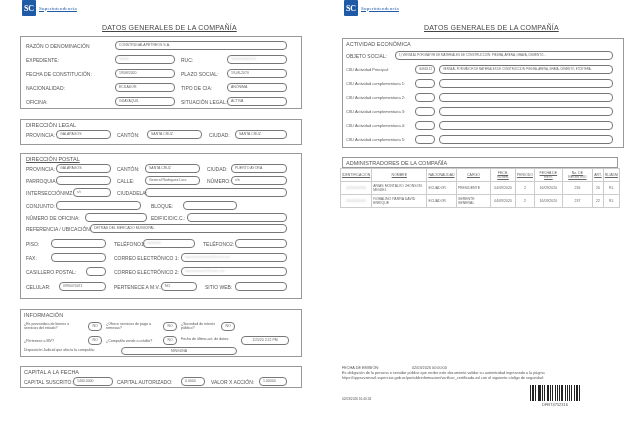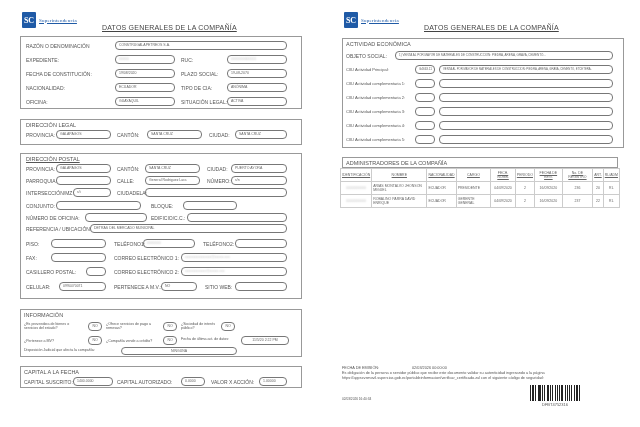--- a/index.html
+++ b/index.html
@@ -1,21 +1,21 @@
 <!DOCTYPE html>
 <html><head>
 <meta charset="utf-8">
 <style>
   * { box-sizing: border-box; margin: 0; padding: 0; }
   html, body { width: 640px; height: 427px; background: #ffffff; overflow: hidden; }
   body { font-family: "Liberation Sans", sans-serif; color: #555; position: relative; }
   .page { position: absolute; top: 0; width: 300px; height: 427px; }
   .page.left { left: 12px; }
   .page.right { left: 334px; }
-  .logo { position: absolute; top: 12px; left: 10px; display: flex; align-items: center; }
+  .logo { position: absolute; top: 0; left: 10px; display: flex; align-items: center; }
   .logo-mark { width: 14px; height: 16px; background: #1f5aa6; color: #fff; font-size: 8px; font-weight: bold; display: flex; align-items: center; justify-content: center; font-family: "Liberation Serif", serif; border-radius: 1px; }
   .logo-text { font-size: 5px; color: #1f5aa6; margin-left: 3px; text-decoration: underline; font-family: "Liberation Serif", serif; letter-spacing: 0.2px; }
   .title { position: absolute; top: 24px; left: 90px; font-size: 7px; color: #444; text-decoration: underline; letter-spacing: 0.2px; }
   .box { position: absolute; border: 1px solid #999; background: #fff; }
   .lbl { position: absolute; font-size: 5px; color: #555; white-space: nowrap; }
   .sec { position: absolute; font-size: 5.5px; color: #555; white-space: nowrap; }
   .fld { position: absolute; border: 1px solid #777; border-radius: 4px; height: 9px; font-size: 3.5px; color: #666; padding-left: 3px; line-height: 7px; white-space: nowrap; overflow: hidden; }
   .fld.center { text-align: center; padding-left: 0; }
   .blur { color: transparent; text-shadow: 0 0 2px #bbb; }
   table.adm { position: absolute; border-collapse: collapse; font-size: 3.5px; color: #666; }

